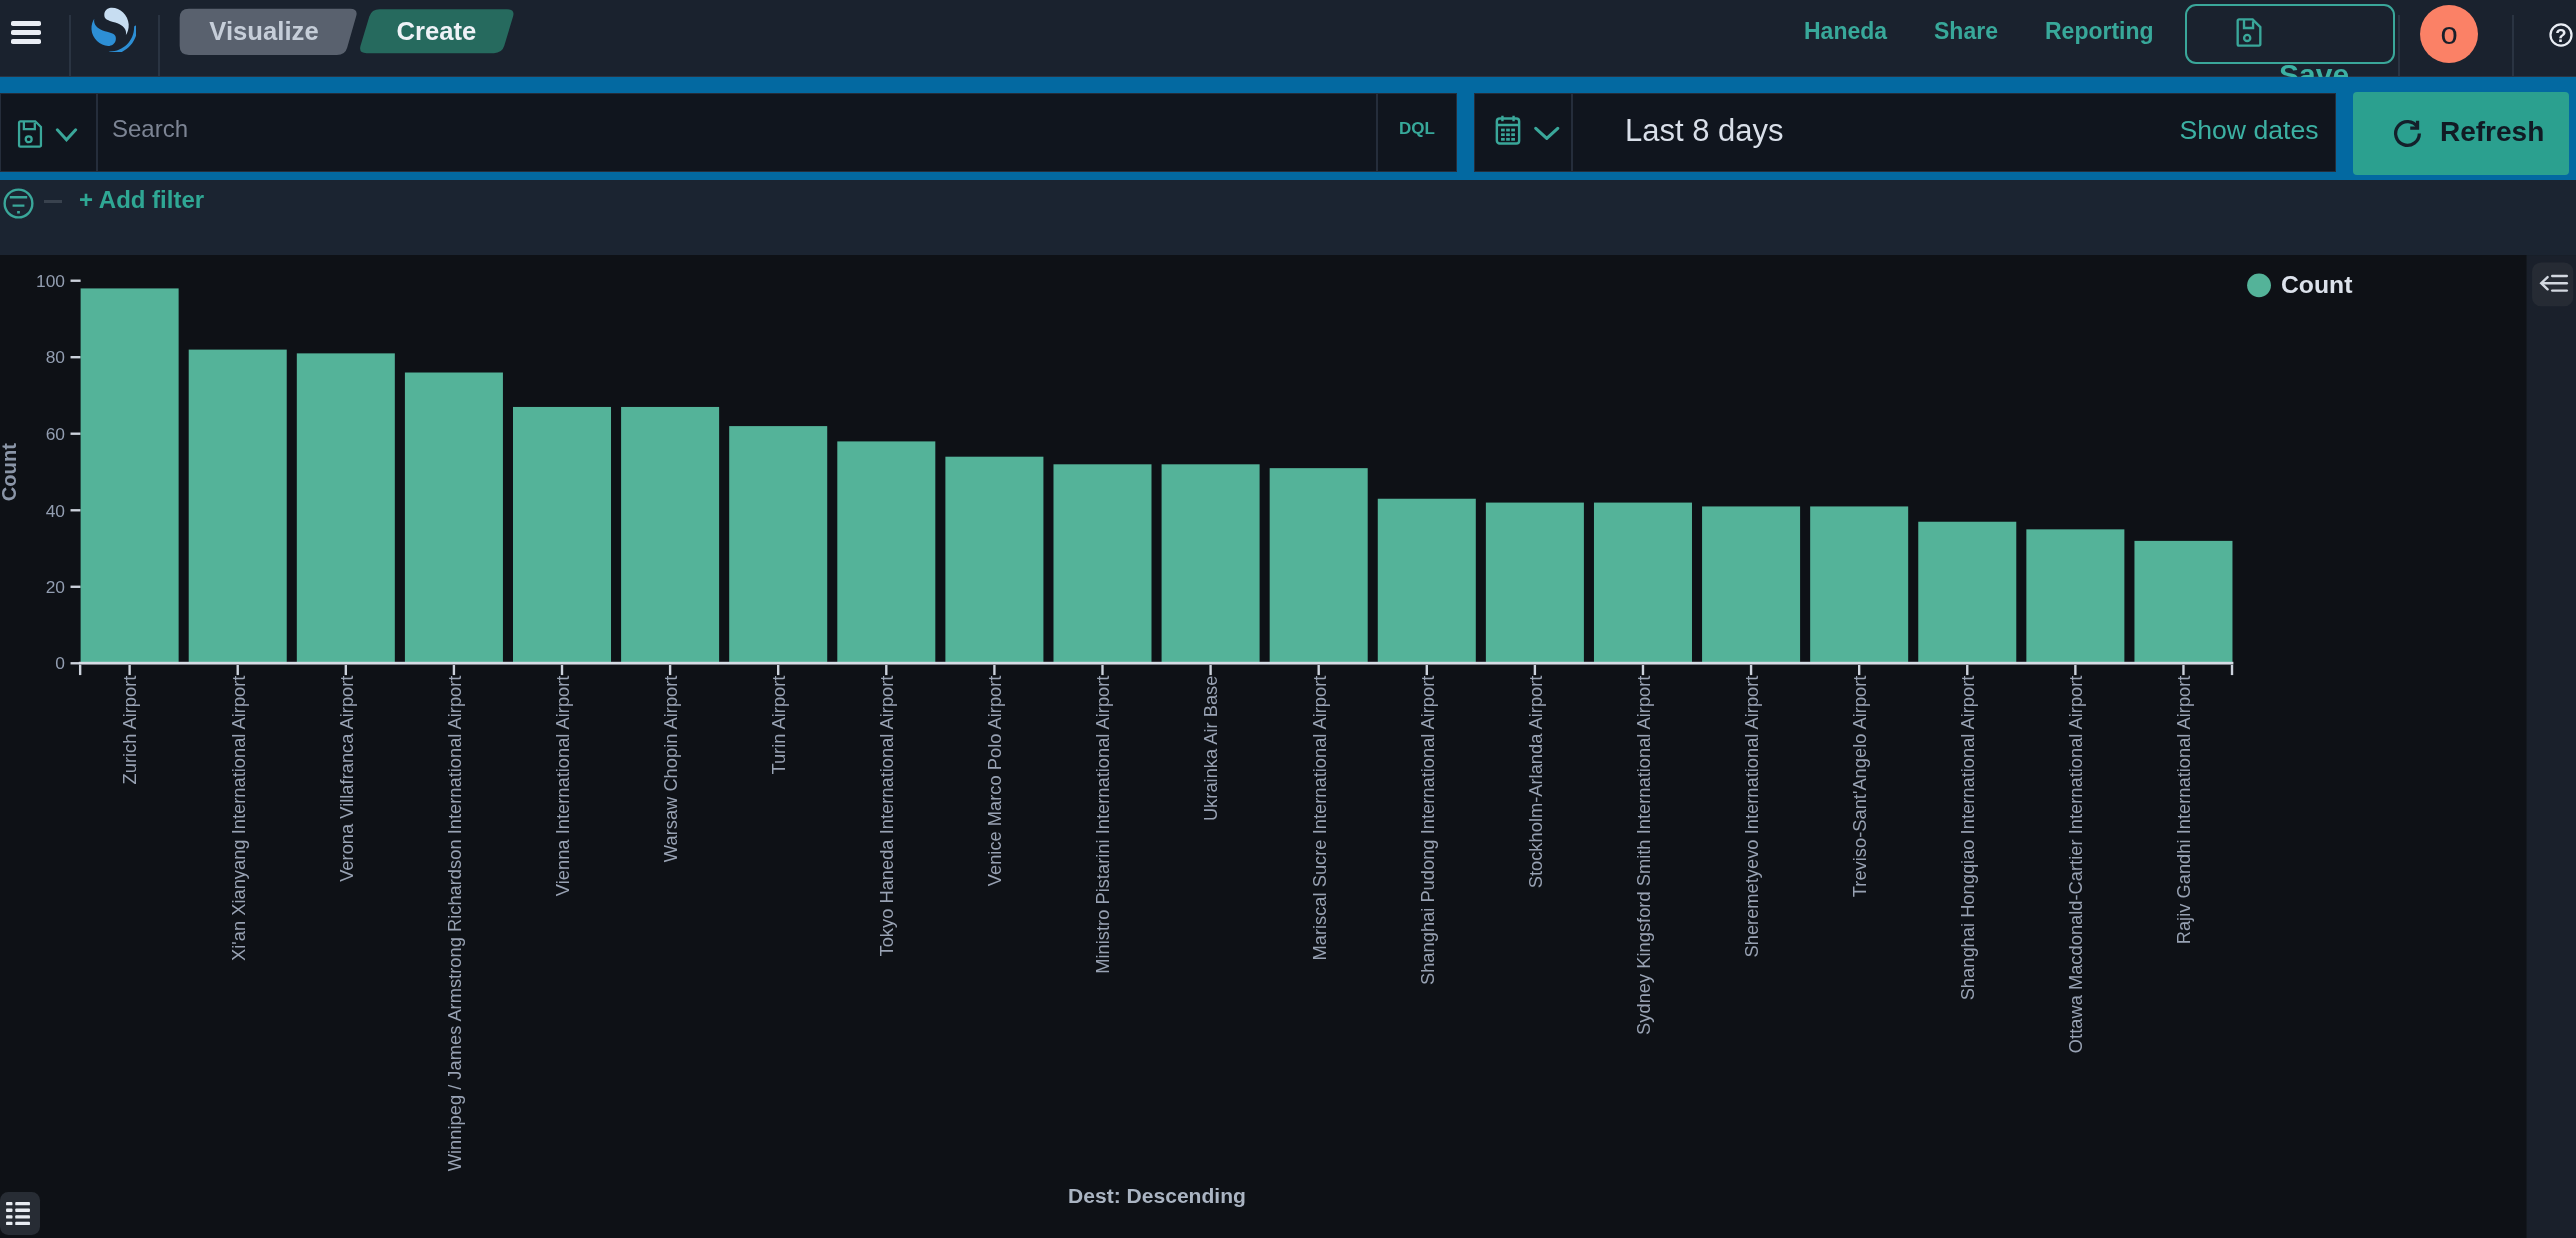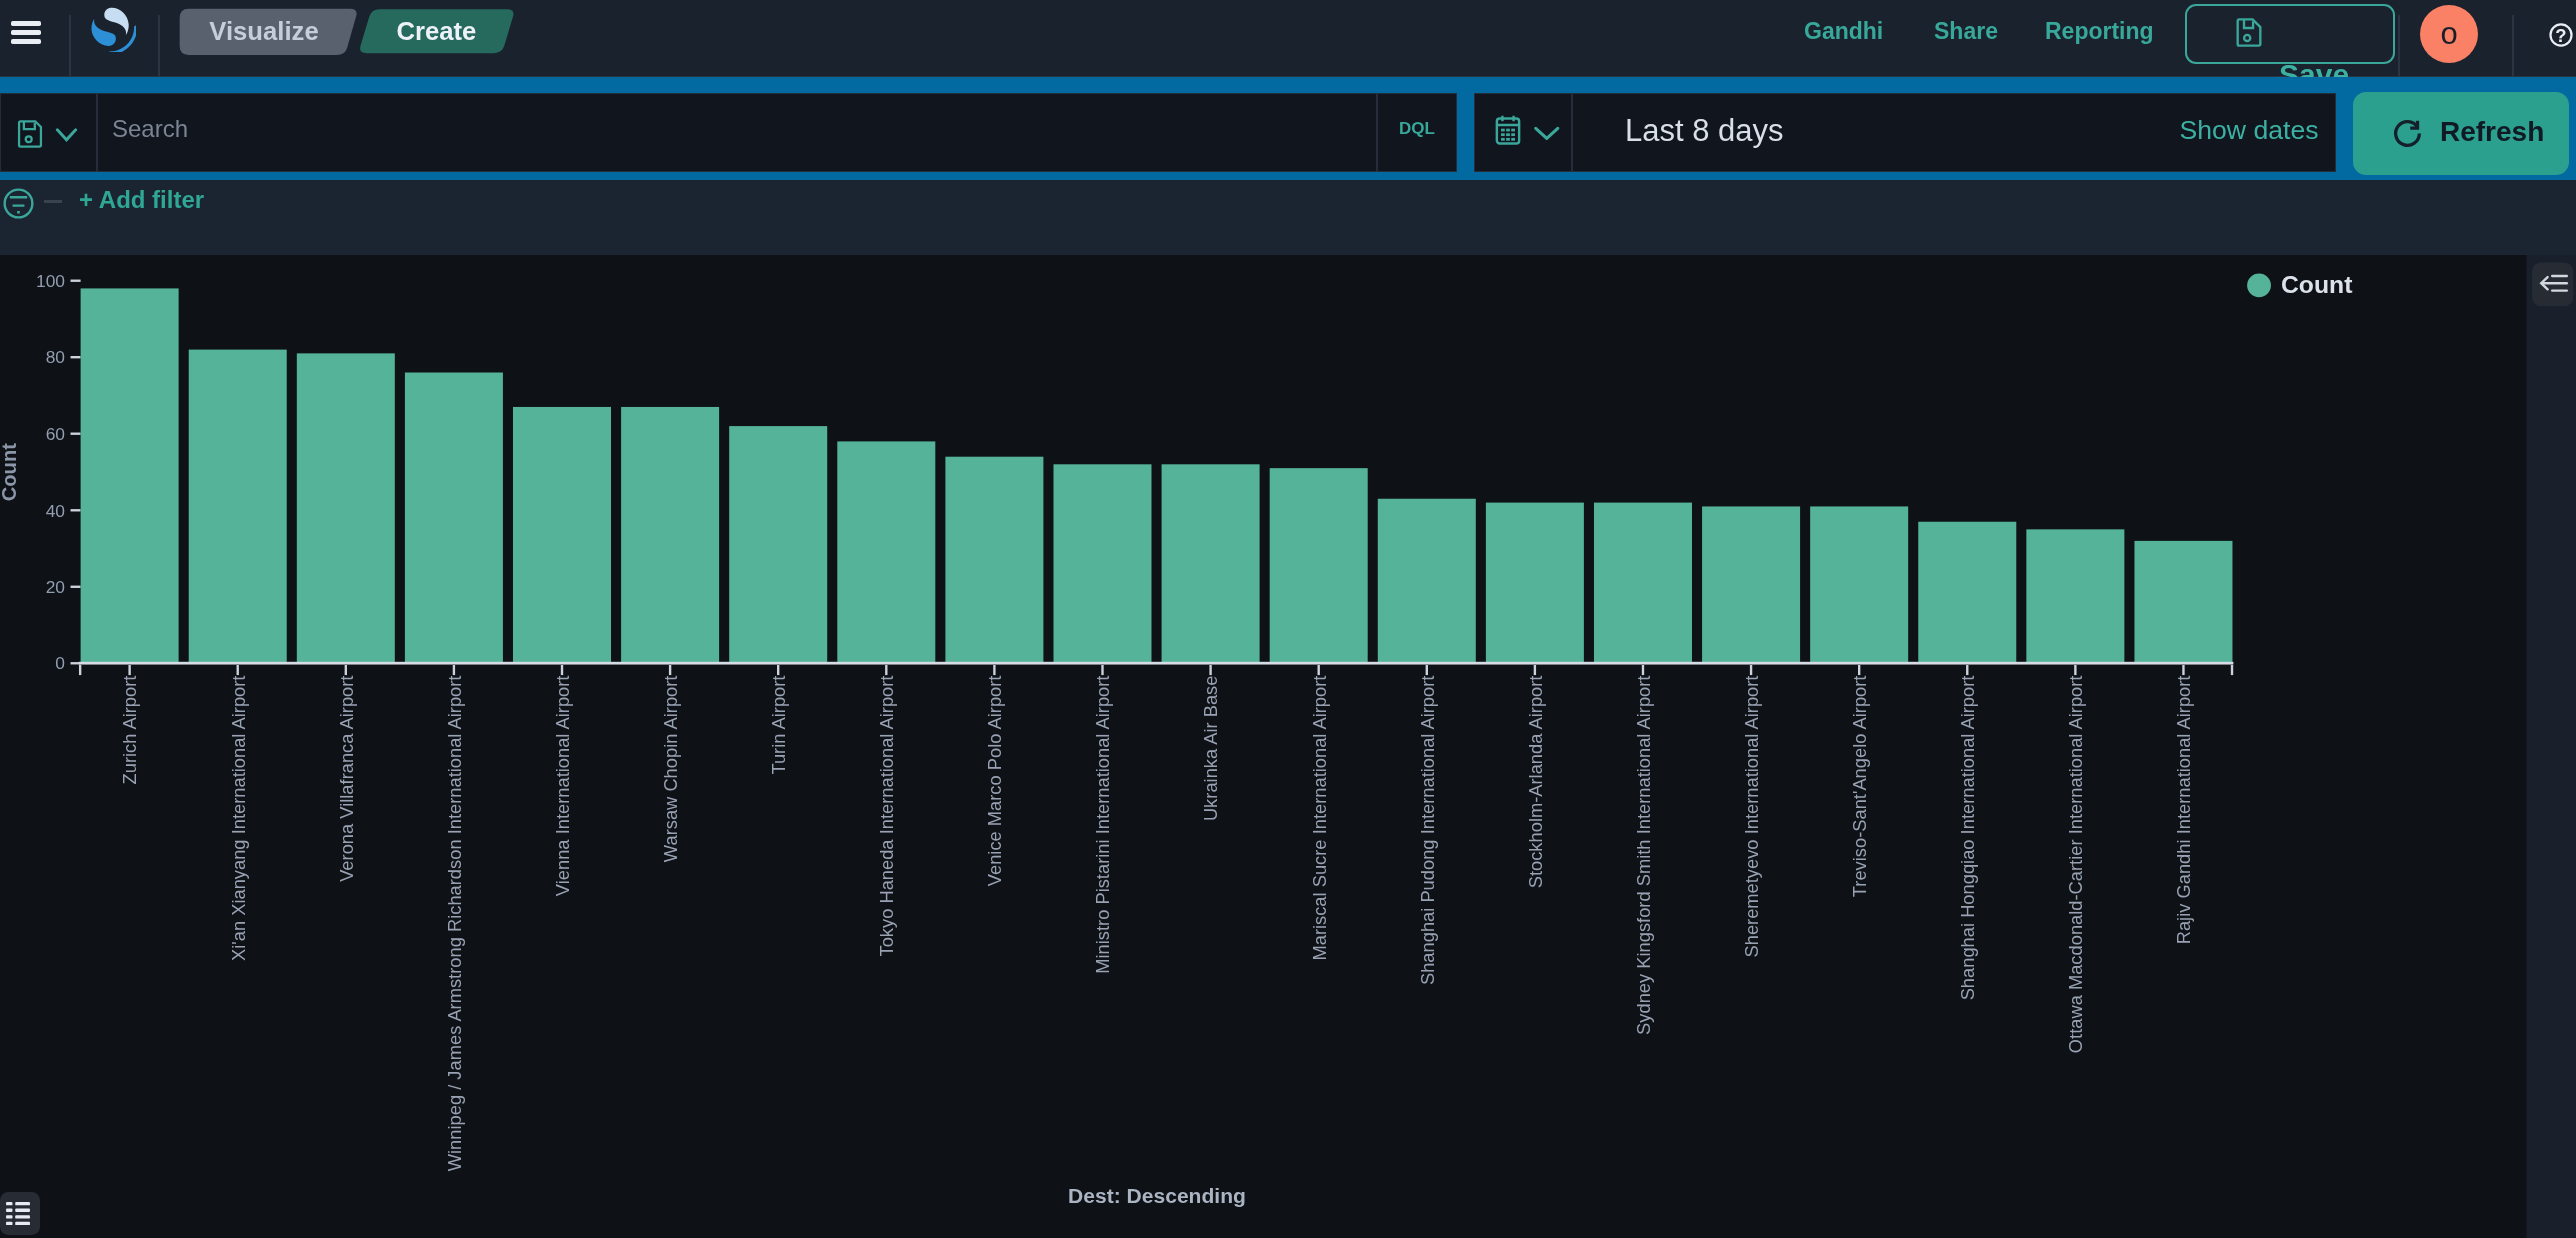--- a/index.html
+++ b/index.html
@@ -39,21 +39,21 @@
       <path transform="translate(1.9,2.3)" d="M48.0814 38C50.2572 34.4505 52.3615 29.7178 51.9475 23.0921C51.0899 9.36725 38.6589 -1.04463 26.9206 0.0837327C22.3253 0.525465 17.6068 4.2712 18.026 10.9805C18.2082 13.8961 19.6352 15.6169 21.9544 16.9399C24.1618 18.1992 26.9978 18.9969 30.2128 19.9011C34.0962 20.9934 38.6009 22.2203 42.0631 24.7717C46.2125 27.8295 49.0491 31.3743 48.0814 38Z" fill="#c7ddf1"></path>
       <path transform="translate(2,-8.4)" d="M3.91861 26C1.74276 29.5495 -0.361506 34.2822 0.0524931 40.9079C0.910072 54.6328 13.3411 65.0446 25.0794 63.9163C29.6747 63.4745 34.3932 59.7288 33.974 53.0195C33.7918 50.1039 32.3648 48.3831 30.0456 47.0601C27.8382 45.8008 25.0022 45.0031 21.7872 44.0989C17.9038 43.0066 13.3991 41.7797 9.93688 39.2283C5.78747 36.1705 2.95092 32.6257 3.91861 26Z" fill="#2d8fd5"></path>
     </svg>
     <div class="hsep" style="left:158px;"></div>
     <svg class="abs" style="left:0; top:0;" width="550" height="77" viewBox="0 0 600 84">
       <path d="M206 9.5 H382 q8.8 0 6.6 8 l-9.9 34.6 q-2.2 7.9-11.2 7.9 H206 q-10 0-10-10 V19.5 q0-10 10-10 z" fill="#59616e"></path>
       <path d="M421 10 H553 q9 0 6.7 8 l-9.6 32 q-2.4 8-11.4 8 H400 q-9 0-6.7-8 l9.6-32 q2.4-8 11.4-8 z" fill="#266a5e"></path>
       <text x="288" y="43.5" text-anchor="middle" font-size="28" font-weight="bold" fill="#c6ced9" font-family="Liberation Sans, sans-serif">Visualize</text>
       <text x="476" y="43.5" text-anchor="middle" font-size="28" font-weight="bold" fill="#eef2f7" font-family="Liberation Sans, sans-serif">Create</text>
     </svg>
-    <div class="hlink" style="left:1804px;">Gandhi</div>
+    <div class="hlink" style="left:1804px;">Haneda</div>
     <div class="hlink" style="left:1934px;">Share</div>
     <div class="hlink" style="left:2045px;">Reporting</div>
     <div id="savebtn">
       <svg class="abs" style="left:49px; top:12px;" width="26" height="29" viewBox="0 0 28 32">
         <path d="M3 1.5 h15 l8.5 8.5 V29 a1.5 1.5 0 0 1-1.5 1.5 H3 A1.5 1.5 0 0 1 1.5 29 V3 A1.5 1.5 0 0 1 3 1.5 z" fill="none" stroke="#3aa79a" stroke-width="2.6"></path>
         <path d="M8.5 1.5 v9.5 h10 V3.5" fill="none" stroke="#3aa79a" stroke-width="2.6"></path>
         <circle cx="12" cy="22" r="3.4" fill="none" stroke="#3aa79a" stroke-width="2.6"></circle>
       </svg>
       <div style="position:absolute; left:92px; top:12px; font-size:30px; font-weight:600; color:#3cb1a3;margin-top:40px;">Save</div>
     </div>
@@ -97,21 +97,21 @@
             <rect x="12" y="25" width="4" height="3"></rect>
             <rect x="17.5" y="25" width="4" height="3"></rect>
         </g>
       </svg>
       <svg class="abs" style="left:58px; top:32px;" width="27.5" height="14.7" viewBox="0 0 30 16">
         <path d="M3 2.5 L15 13.5 L27 2.5" fill="none" stroke="#3aa79a" stroke-width="3.4" stroke-linecap="round"></path>
       </svg>
       <div style="position:absolute; left:150px; top:19px; font-size:31px; color:#d9dfe9;">Last 8 days</div>
       <div style="position:absolute; right:16.5px; top:21px; font-size:26.6px; color:#3cb1a3;">Show dates</div>
     </div>
-    <div id="refresh" style="position:absolute; left:2353px; top:14.7px; width:216px; height:83px; border-radius:13px; background:#2ba08f;">
+    <div id="refresh" style="position:absolute; left:2353px; top:14.7px; width:216px; height:83px; border-radius:4px; background:#2ba08f;">
       <svg class="abs" style="left:39px; top:26px;" width="31" height="31" viewBox="0 0 34 34">
         <path d="M28 10 A13 13 0 1 0 30 17" fill="none" stroke="#14202b" stroke-width="3.6"></path>
         <path d="M28 3 v8 h-8" fill="none" stroke="#14202b" stroke-width="3.6"></path>
       </svg>
       <div style="position:absolute; left:87px; top:24px; font-size:28px; font-weight:bold; color:#111a24;">Refresh</div>
     </div>
   </div>
 
   <div id="filterrow">
     <svg class="abs" style="left:2.7px; top:8.2px;" width="31" height="31" viewBox="0 0 34 34">

